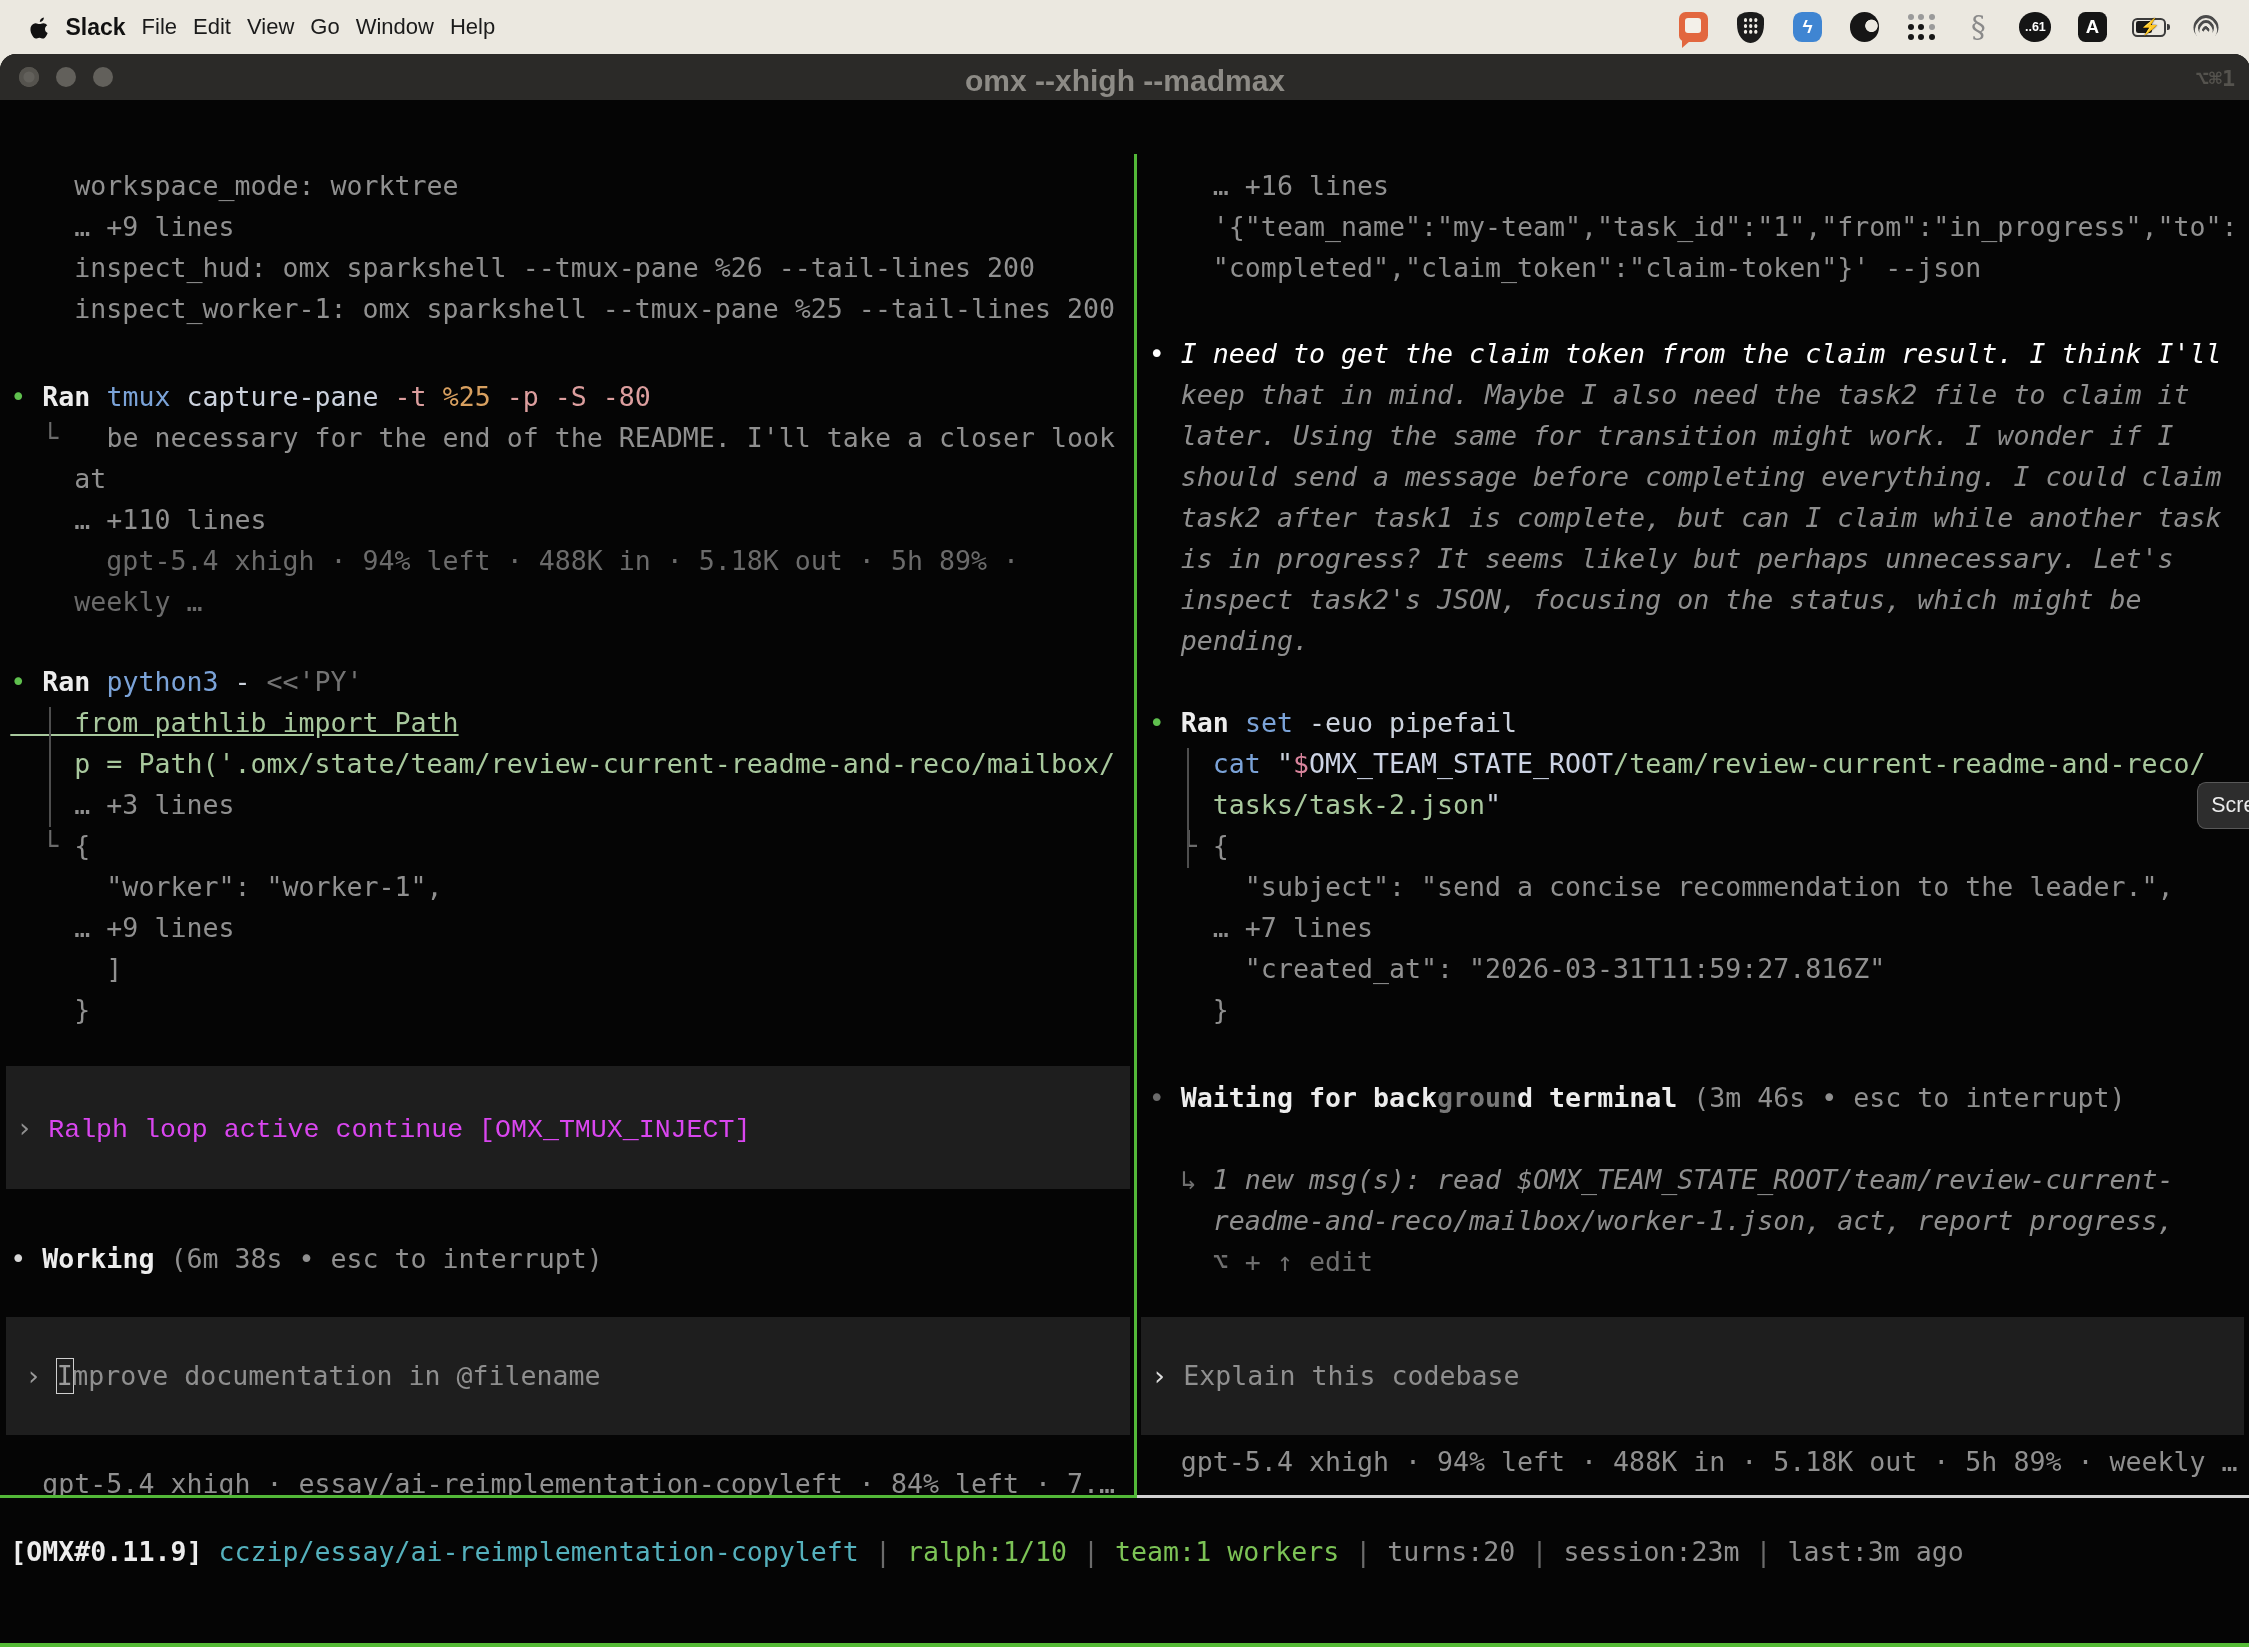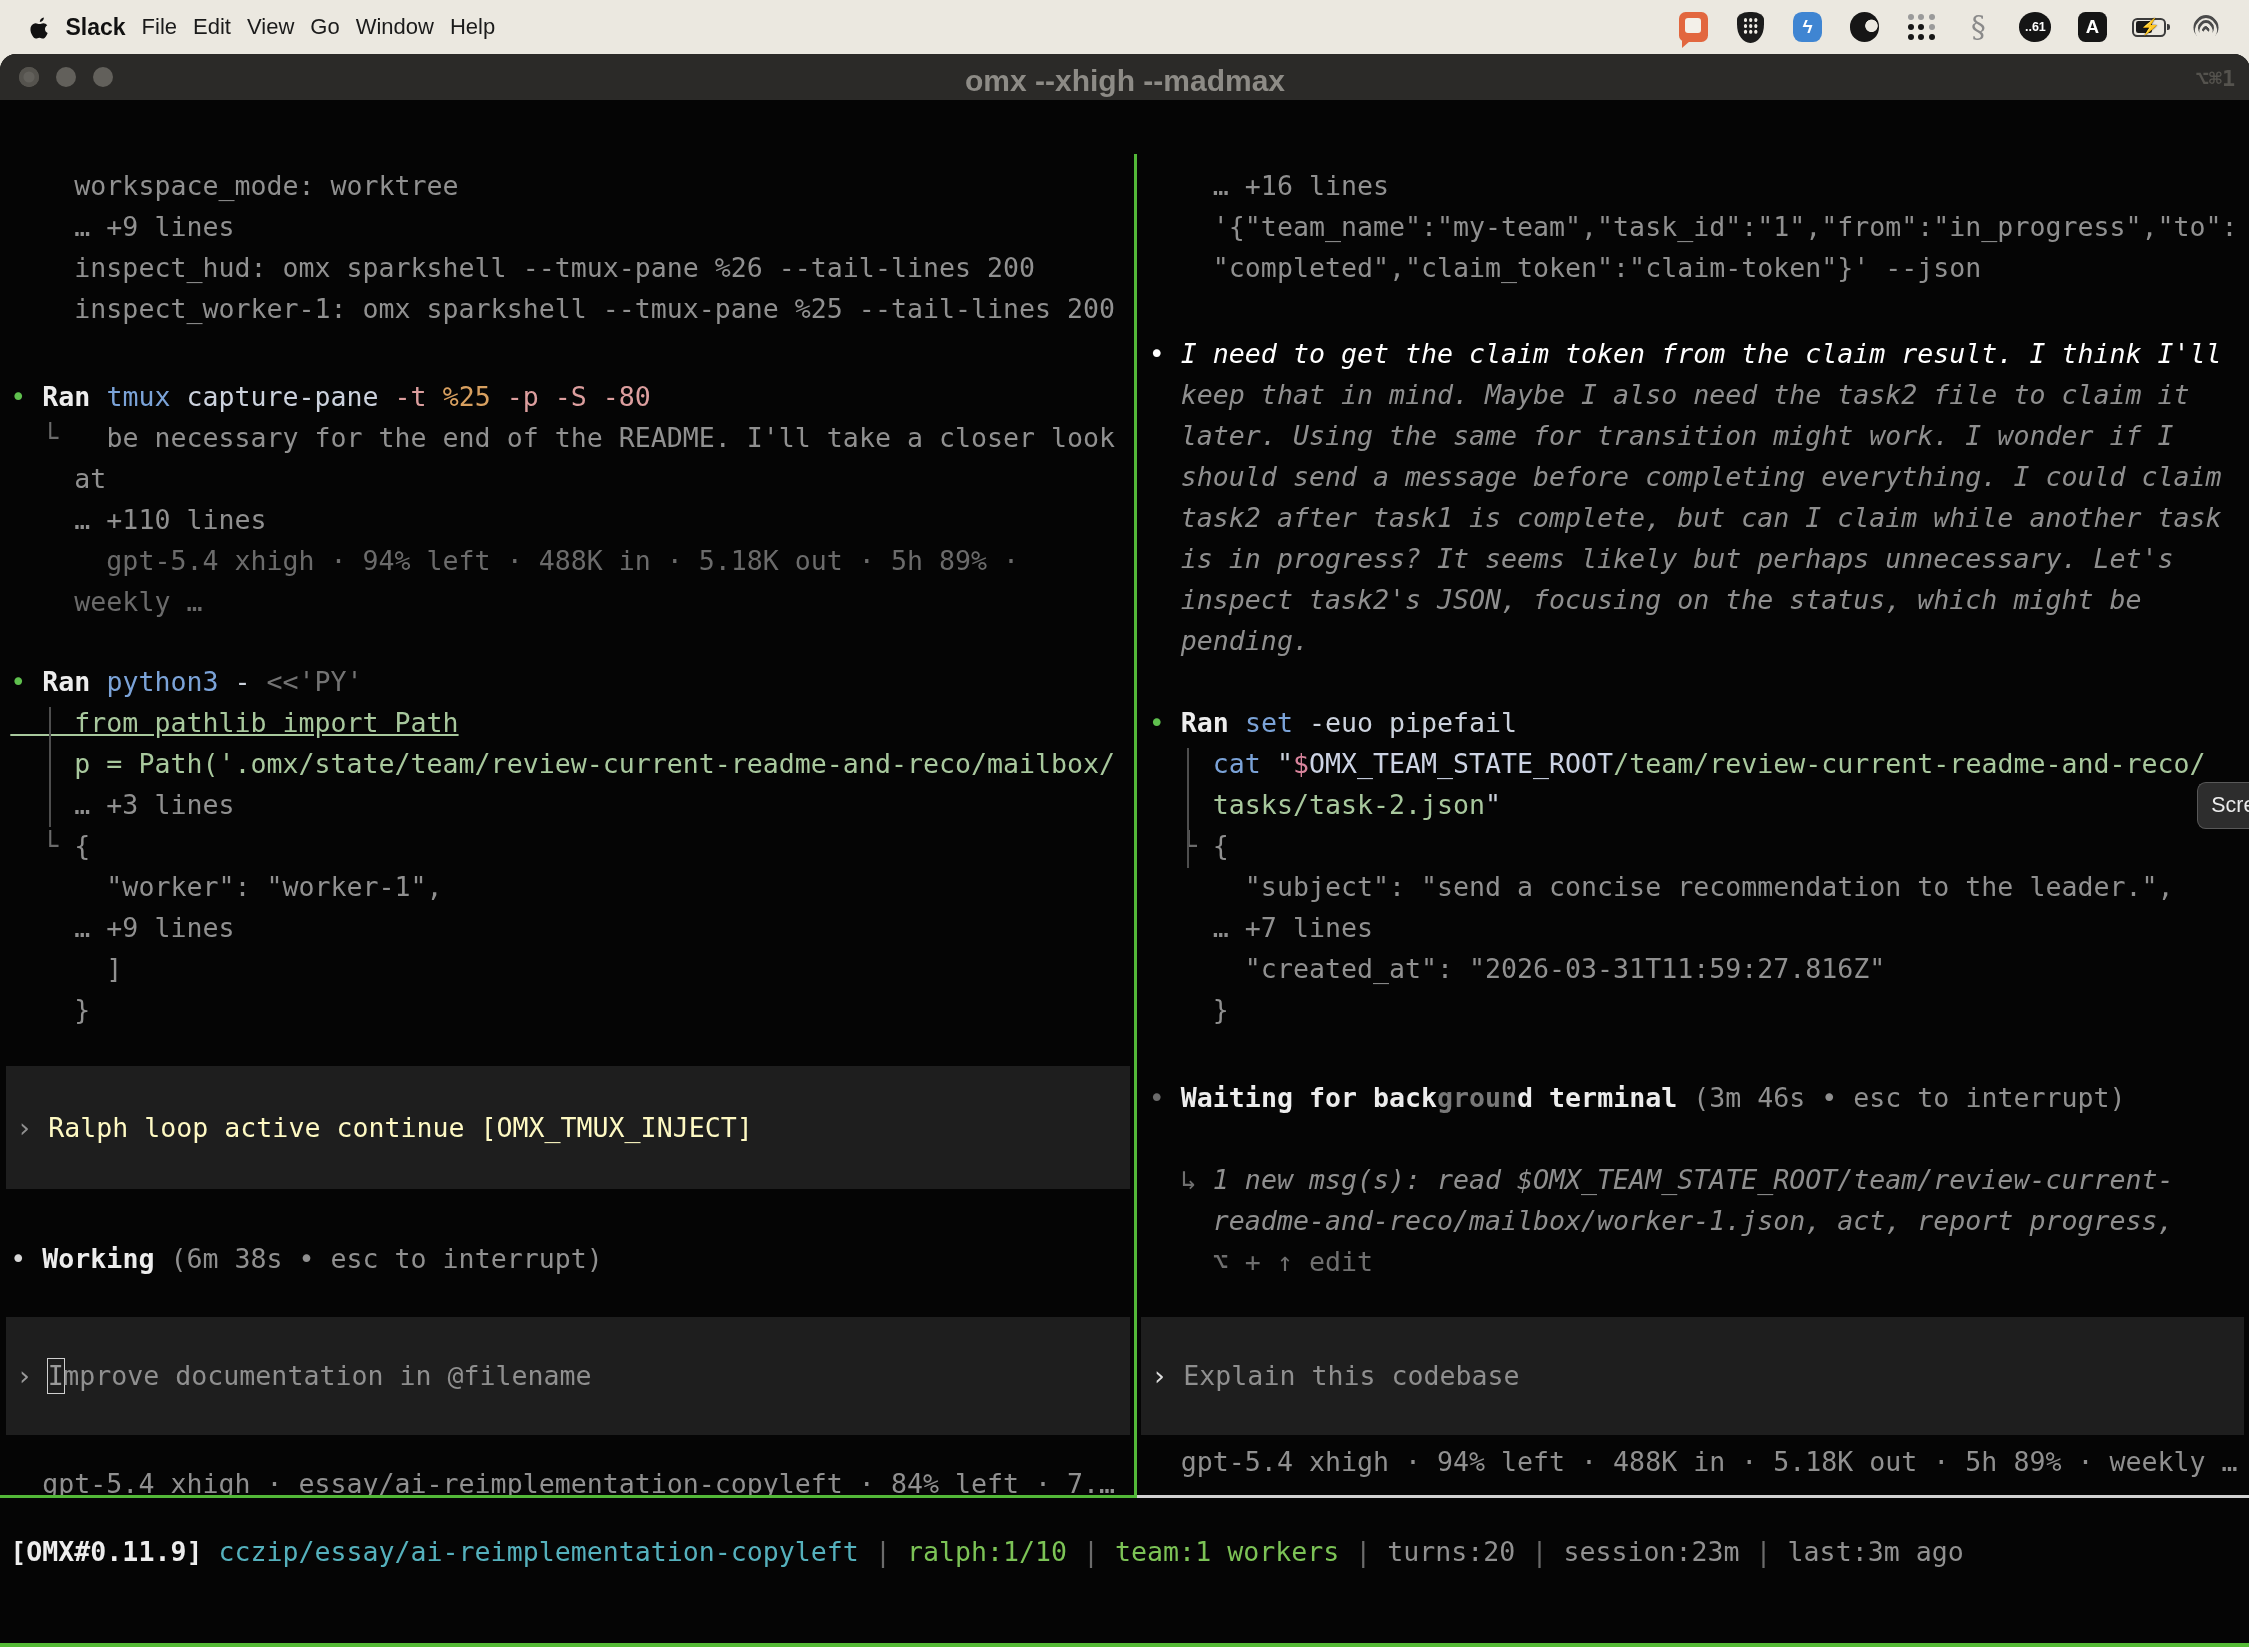--- a/index.html
+++ b/index.html
@@ -61,21 +61,21 @@
   #paneL { left:0; top:0; width:1134px; height:1341px; }
   #paneR { left:1137px; top:0; width:1113px; height:1341px; }
   .sec { position:absolute; left:0; right:0; padding-left:10.3px; }
   #paneR .sec { padding-left:11.8px; }
 
   #secL1 { top:11px; }  #secL2 { top:222px; }  #secL3 { top:507px; }
   #ralphbox { position:absolute; left:5.9px; top:912px; width:1124px; height:123px; background:#1e1e1e; }
   #ralphbox .tl { margin:41px 0 0 10.3px; }
   #secL5 { top:1084px; }
   .inputbox { position:absolute; top:1163px; height:118px; background:#1e1e1e; }
-  #inputL { left:5.9px; width:1124px; }
+  #inputL { left:5.9px; width:1124px;padding-left:9px; }
   #inputR { left:1141px; width:1103px; }
   .inputbox .iline { margin:38px 0 0 10.3px; white-space:pre; }
   #statusL { top:1309px; }
   #secR1 { top:11px; }  #secR2 { top:179px; }  #secR3 { top:548px; }
   #secR4 { top:923px; } #secR5 { top:1005px; }
   #statusR { top:1287px; }
 
   .vline { position:absolute; width:2.2px; background:#4e4e4e; }
   #vlineL { left:49px; top:553px; height:120px; }
   #vlineR { left:1187px; top:594px; height:120px; }
@@ -202,21 +202,21 @@
             <div class="tl"><span style="color: rgb(168, 200, 157);">    p = Path('.omx/state/team/review-current-readme-and-reco/mailbox/</span></div>
             <div class="tl"><span style="color: rgb(144, 144, 144);">    … +3 lines</span></div>
             <div class="tl"><span style="color: rgb(107, 107, 107);">  └ </span><span style="color: rgb(144, 144, 144);">{</span></div>
             <div class="tl"><span style="color: rgb(144, 144, 144);">      "worker": "worker-1",</span></div>
             <div class="tl"><span style="color: rgb(144, 144, 144);">    … +9 lines</span></div>
             <div class="tl"><span style="color: rgb(144, 144, 144);">      ]</span></div>
             <div class="tl"><span style="color: rgb(144, 144, 144);">    }</span></div>
           </div>
         <div id="vlineL" class="vline"></div>
         <div id="ralphbox">
-          <div class="tl"><span style="color: rgb(144, 144, 144);">› </span><span style="color: #fef9c3;">Ralph loop active continue [OMX_TMUX_INJECT]</span></div>
+          <div class="tl"><span style="color: rgb(144, 144, 144);">› </span><span style="color: #d946ef; font-family: Liberation Mono, monospace;">Ralph loop active continue [OMX_TMUX_INJECT]</span></div>
         </div>
         <div id="secL5" class="sec">
             <div class="tl"><span style="color: rgb(216, 216, 216);">• </span><span style="color: rgb(237, 237, 237); font-weight: bold;">Working </span><span style="color: rgb(144, 144, 144);">(6m 38s • esc to interrupt)</span></div>
           </div>
         <div id="inputL" class="inputbox">
           <div class="iline"><span style="color:#9a9a9a">› </span><span class="cursorbox">I</span><span style="color:#8f8f8f">mprove documentation in @filename</span></div>
         </div>
         <div id="statusL" class="sec">
             <div class="tl"><span style="color: rgb(144, 144, 144);">  gpt-5.4 xhigh · essay/ai-reimplementation-copyleft · 84% left · 7.…</span></div>
           </div>

